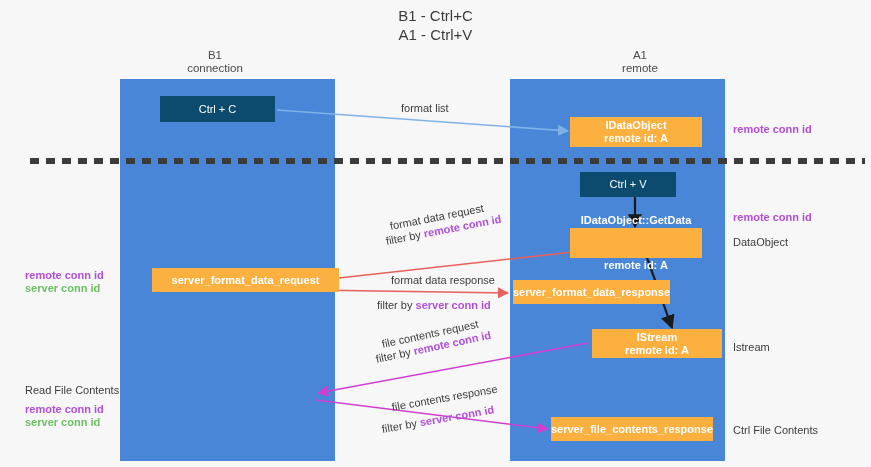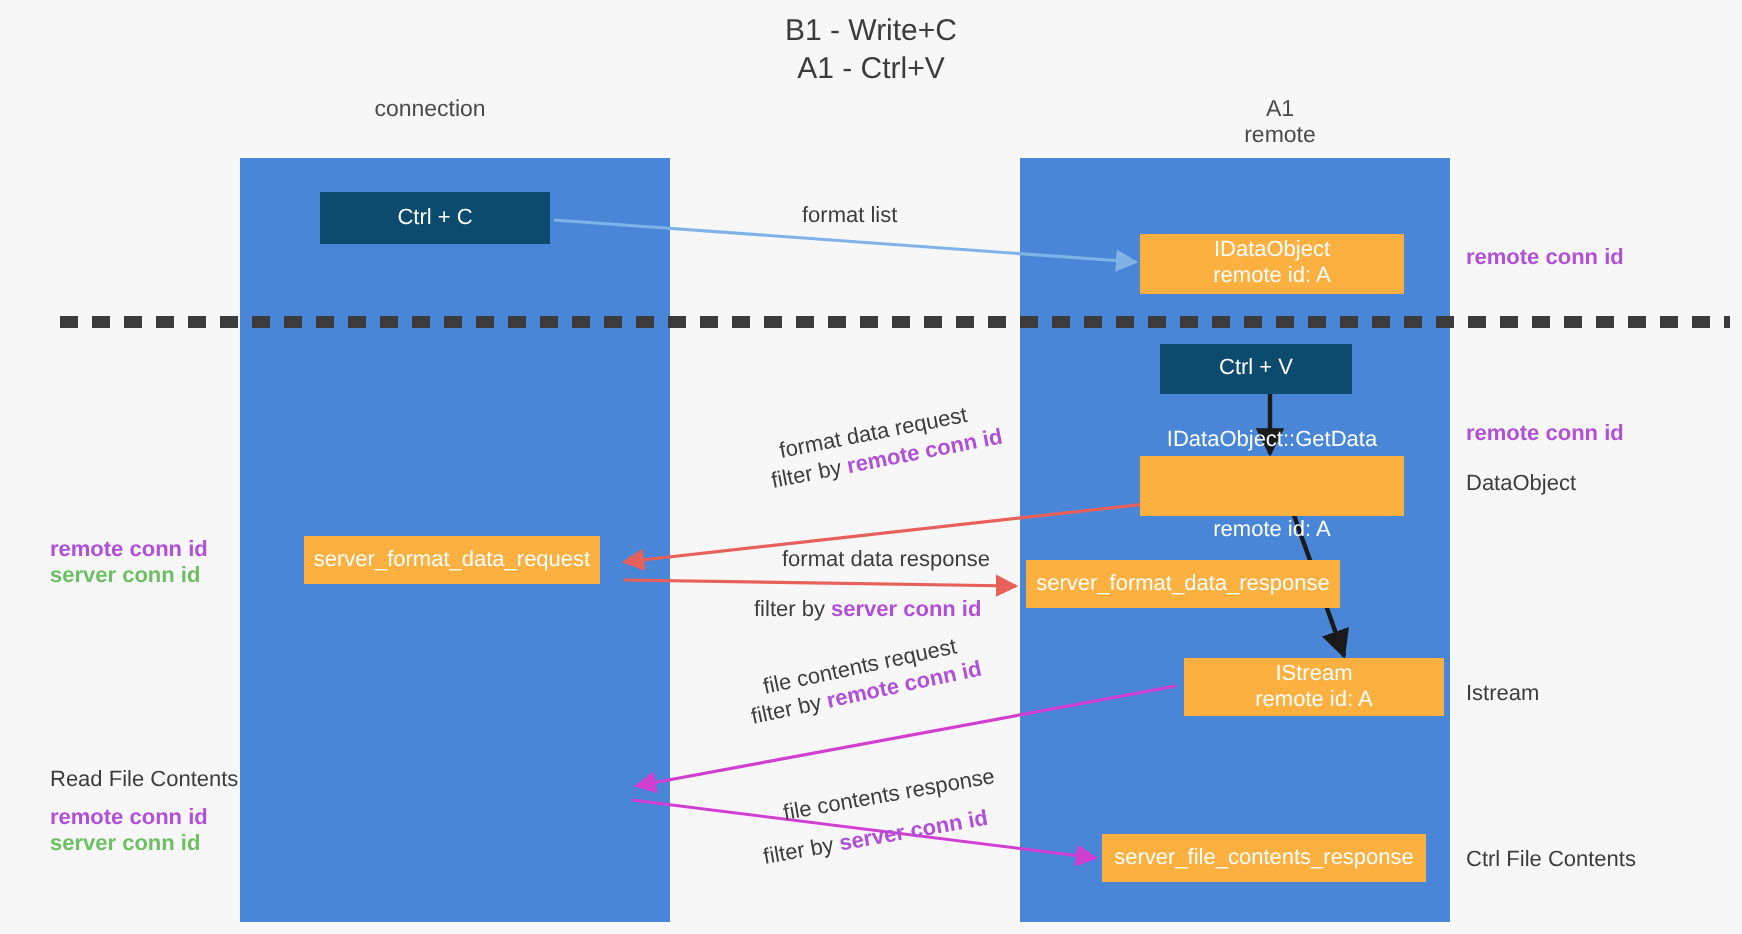--- a/index.html
+++ b/index.html
@@ -32,44 +32,45 @@
   
   svg.overlay{position:absolute;left:0;top:0;width:871px;height:467px;overflow:visible;}
 
   
   .box{
     position:absolute;box-sizing:border-box;
     display:flex;flex-direction:column;align-items:center;justify-content:center;
     font-size:11px;line-height:13px;color:#ffffff;text-align:center;
   }
   .box.green{background:#0c4a6e;}
-  .box.orange{background:#fbb040;}
+  .box.orange{background:#fbb040;font-weight:bold;}
   .box .ln{display:block;white-space:nowrap;}
 
   
   .txt{position:absolute;font-size:11px;line-height:13px;white-space:nowrap;}
   .txt.dark{color:#3c3c3c;}
   .txt.purple{color:#b14fd8;font-weight:bold;}
   .txt.green{color:#6cbf63;font-weight:bold;}
   .p{color:#b14fd8;font-weight:bold;}
   .rot-a{transform:rotate(-11deg);transform-origin:left center;}
   .rot-b{transform:rotate(-12deg);transform-origin:left center;}
   .rot-c{transform:rotate(-10deg);transform-origin:left center;}
 </style>
 </head>
 <body>
 
 <div id="stage">
 
   <div class="title">
-    <div>B1 - Write+C</div>
+    <div>B1 - Ctrl+C</div>
     <div>A1 - Ctrl+V</div>
   </div>
 
   <div class="colhead" style="left:135px;top:49px;width:160px;">
+    <span class="l1">B1</span>
     <span class="l2">connection</span>
   </div>
   <div class="colhead" style="left:560px;top:49px;width:160px;">
     <span class="l1">A1</span>
     <span class="l2">remote</span>
   </div>
 
   <div class="lane" style="left:120px;top:79px;width:215px;height:382px;"></div>
   <div class="lane" style="left:510px;top:79px;width:215px;height:382px;"></div>
 
@@ -117,21 +118,21 @@
 
   <div class="box green" style="left:580px;top:172px;width:96px;height:25px;">
     <span class="ln">Ctrl + V</span>
   </div>
 
   <div class="box orange" style="left:570px;top:228px;width:132px;height:30px;gap:32px;">
     <span class="ln">IDataObject::GetData</span>
     <span class="ln">remote id: A</span>
   </div>
 
-  <div class="box orange" style="left:152px;top:268px;width:148px;height:24px;">
+  <div class="box orange" style="left:152px;top:268px;width:187px;height:24px;">
     <span class="ln">server_format_data_request</span>
   </div>
 
   <div class="box orange" style="left:513px;top:280px;width:157px;height:24px;">
     <span class="ln">server_format_data_response</span>
   </div>
 
   <div class="box orange" style="left:592px;top:329px;width:130px;height:29px;">
     <span class="ln">IStream</span>
     <span class="ln">remote id: A</span>

